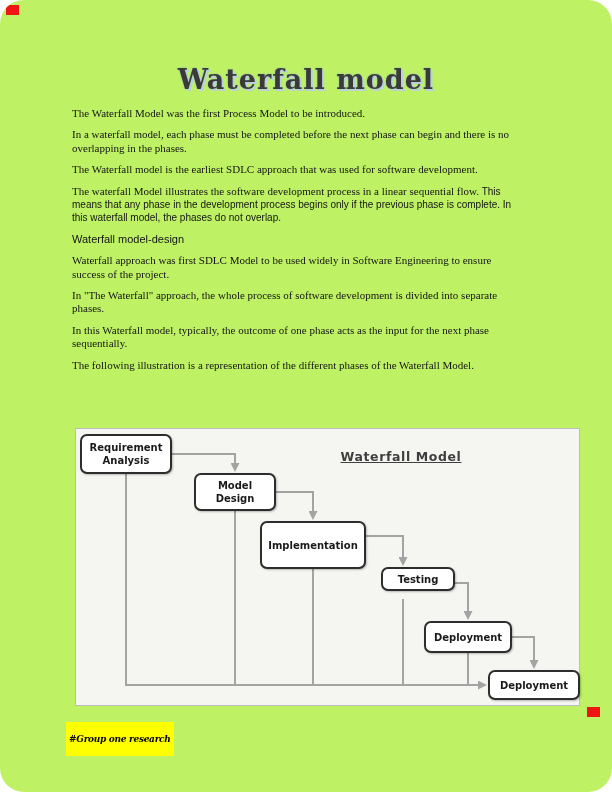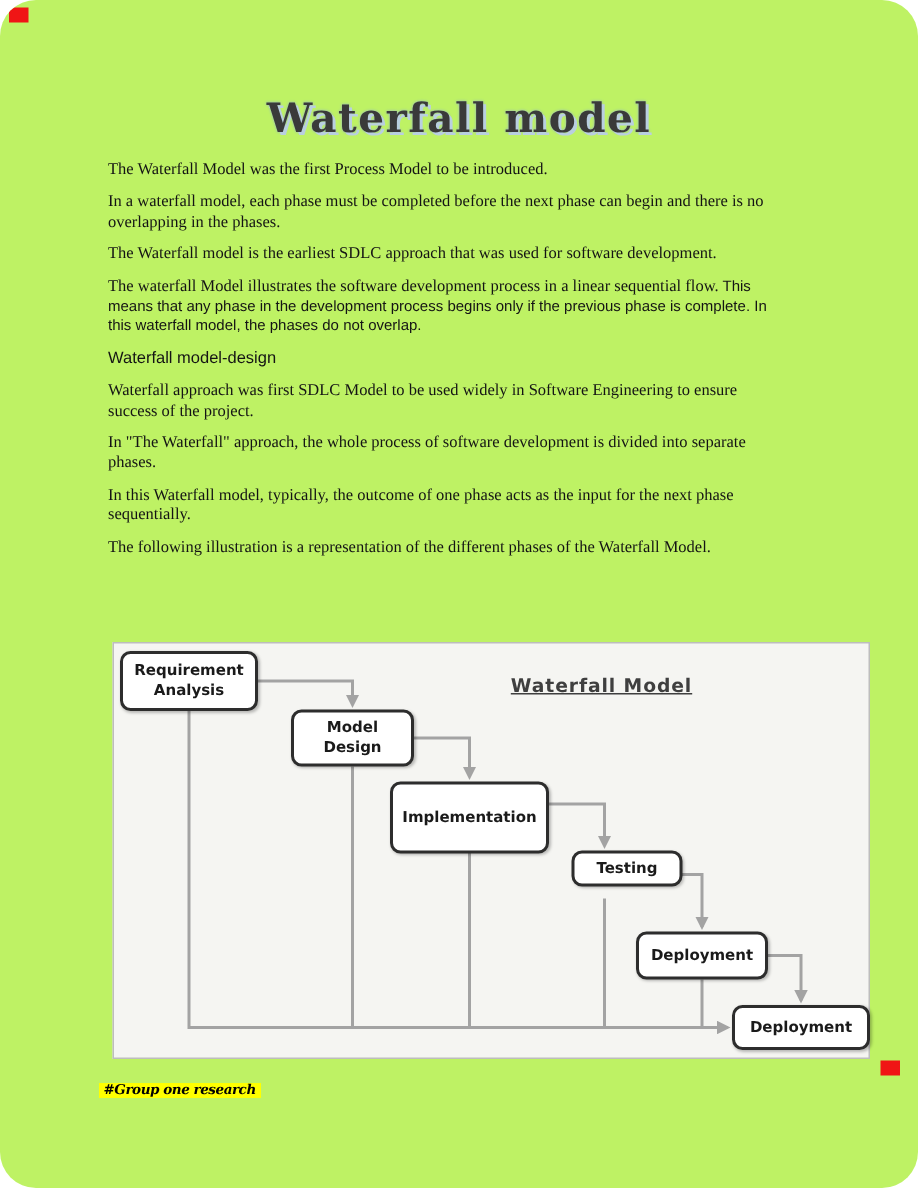--- a/index.html
+++ b/index.html
@@ -90,21 +90,21 @@
   .footer-note {
     position: absolute;
     left: 66px;
     top: 722px;
     background: #ffff00;
     color: #000000;
     font-family: "DejaVu Serif", serif;
     font-style: italic;
     font-weight: bold;
     font-size: 9px;
-    padding: 0 3px;
+    padding: 12px 3px;
     letter-spacing: -0.3px;
   }
 </style>
 </head>
 <body>
 
 <div class="page">
 
   <div class="red-mark top"></div>
   <div class="red-mark bottom"></div>

